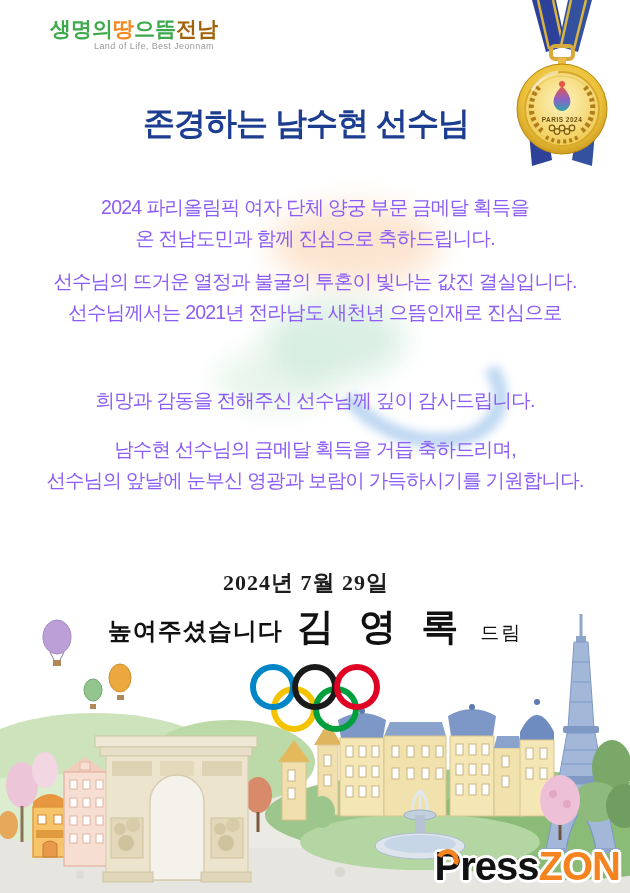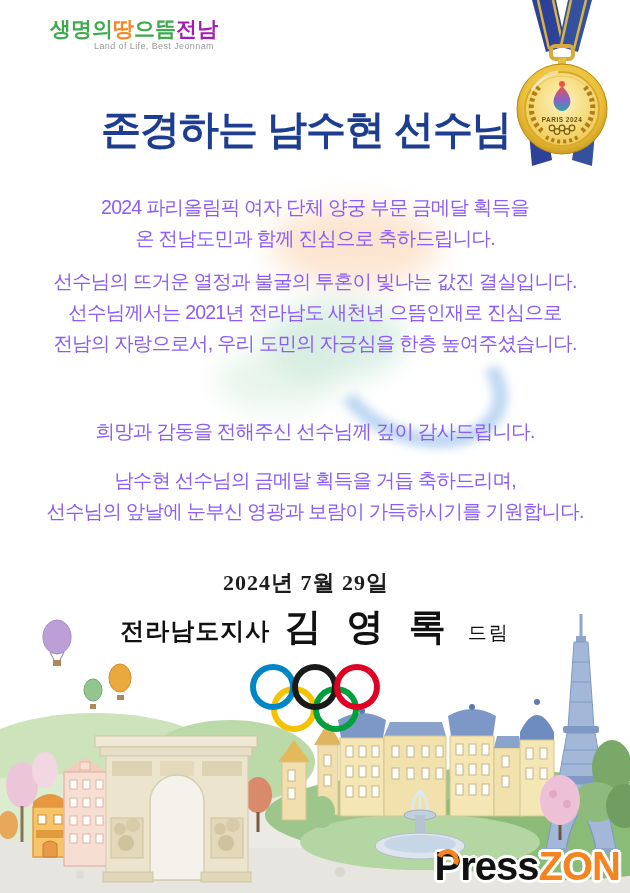--- a/index.html
+++ b/index.html
@@ -16,26 +16,26 @@
     position:absolute;left:330px;top:320px;width:150px;height:95px;border-radius:50%;
     border:15px solid rgba(125,175,230,.50);border-top-color:transparent;border-left-color:transparent;
     transform:rotate(18deg);filter:blur(5px);z-index:0;
   }
   .content{position:absolute;inset:0;z-index:1;}
   
   .fw{position:absolute;z-index:1;}
   
   .logo{position:absolute;left:50px;top:18px;line-height:1.05;}
   .logo-main{font-size:21px;font-weight:800;letter-spacing:0;}
-  .lg-green{color:#3ea94d;} .lg-orange{color:#f6871f;} .lg-blue{color:#a21caf;}
+  .lg-green{color:#3ea94d;} .lg-orange{color:#f6871f;} .lg-blue{color:#a16207;}
   .logo-sub{font-size:9px;color:#9a9a9a;letter-spacing:.4px;padding-left:44px;margin-top:2px;}
   
   .title{
     position:absolute;left:0;right:0;top:102px;text-align:center;padding-right:18px;
-    font-size:40px;font-weight:800;color:#1d3d91;letter-spacing:-1px;
+    font-size:32px;font-weight:800;color:#1d3d91;letter-spacing:-1px;
   }
   
   .body-text{position:absolute;left:8px;right:8px;top:192px;text-align:center;color:#8b5cf6;}
   .para{margin:0;font-size:19.5px;line-height:31px;letter-spacing:-0.8px;}
   .para.m12{margin-bottom:12px;}
   .para.m26{margin-bottom:26px;}
   .para.m18{margin-bottom:18px;}
   
   .date-line{
     position:absolute;left:0;right:18px;top:568px;text-align:center;
@@ -377,35 +377,34 @@
     <div class="title">존경하는 남수현 선수님</div>
 
     <div class="body-text">
       <p class="para m12">
         <span>2024 파리올림픽 여자 단체 양궁 부문 금메달 획득을</span><br>
         <span>온 전남도민과 함께 진심으로 축하드립니다.</span>
       </p>
       <p class="para m26">
         <span>선수님의 뜨거운 열정과 불굴의 투혼이 빛나는 값진 결실입니다.</span><br>
         <span>선수님께서는 2021년 전라남도 새천년 으뜸인재로 진심으로</span><br>
-        <span>전남의 자랑으로서, 우리 도민의 자긍심을 한층 높여주셨습니다.</span>
       </p>
       <p class="para m18">
         <br>
         <span>희망과 감동을 전해주신 선수님께 깊이 감사드립니다.</span>
       </p>
       <p class="para">
         <span>남수현 선수님의 금메달 획득을 거듭 축하드리며,</span><br>
         <span>선수님의 앞날에 눈부신 영광과 보람이 가득하시기를 기원합니다.</span>
       </p>
     </div>
 
     <div class="date-line">2024년 7월 29일</div>
     <div class="sig-line">
-      <span class="sig-title">전라남도지사</span>
+      <span class="sig-title">높여주셨습니다</span>
       <span class="sig-name">김 영 록</span>
       <span class="sig-suffix">드림</span>
     </div>
   </div>
 
   <svg class="rings" width="136" height="78" viewBox="0 0 136 78">
     <g fill="none" stroke-width="6">
       <circle cx="47" cy="48" r="20" stroke="#F4C300"></circle>
       <circle cx="89" cy="48" r="20" stroke="#009F3D"></circle>
       <circle cx="26" cy="26" r="20" stroke="#0085C7"></circle>

